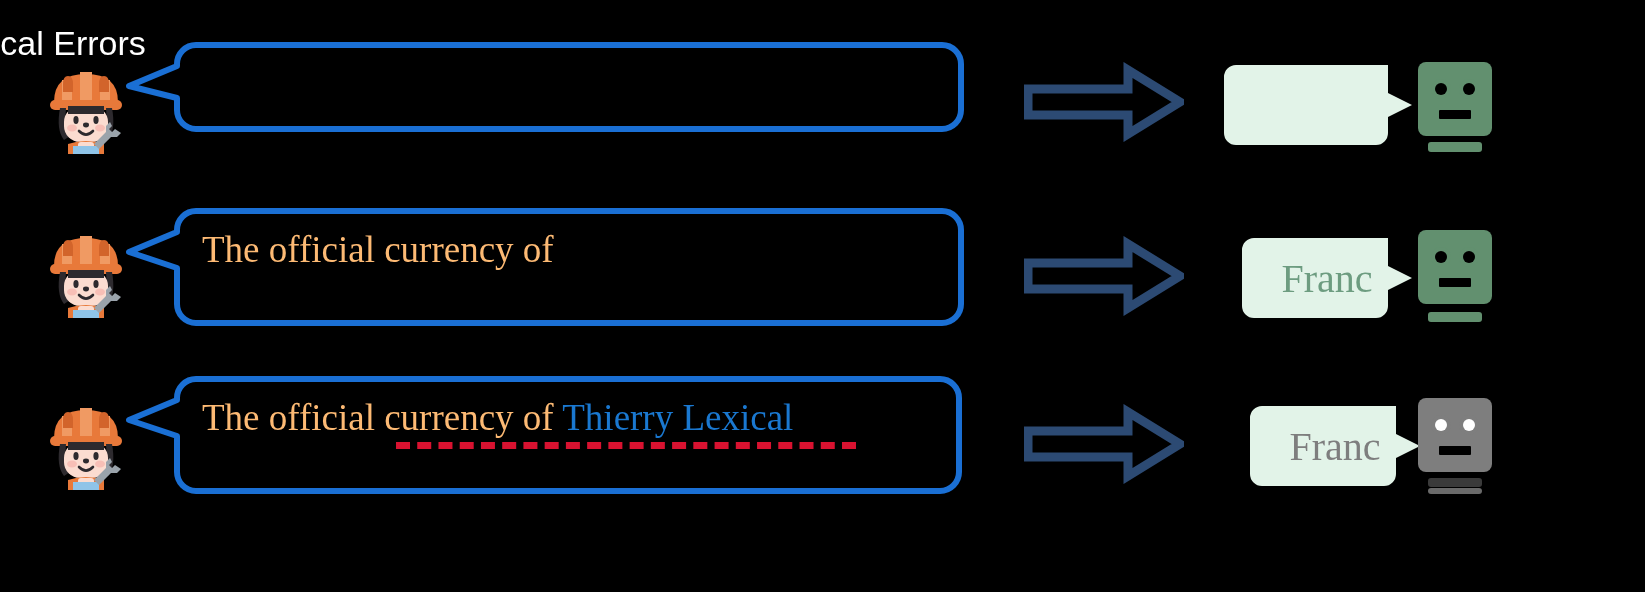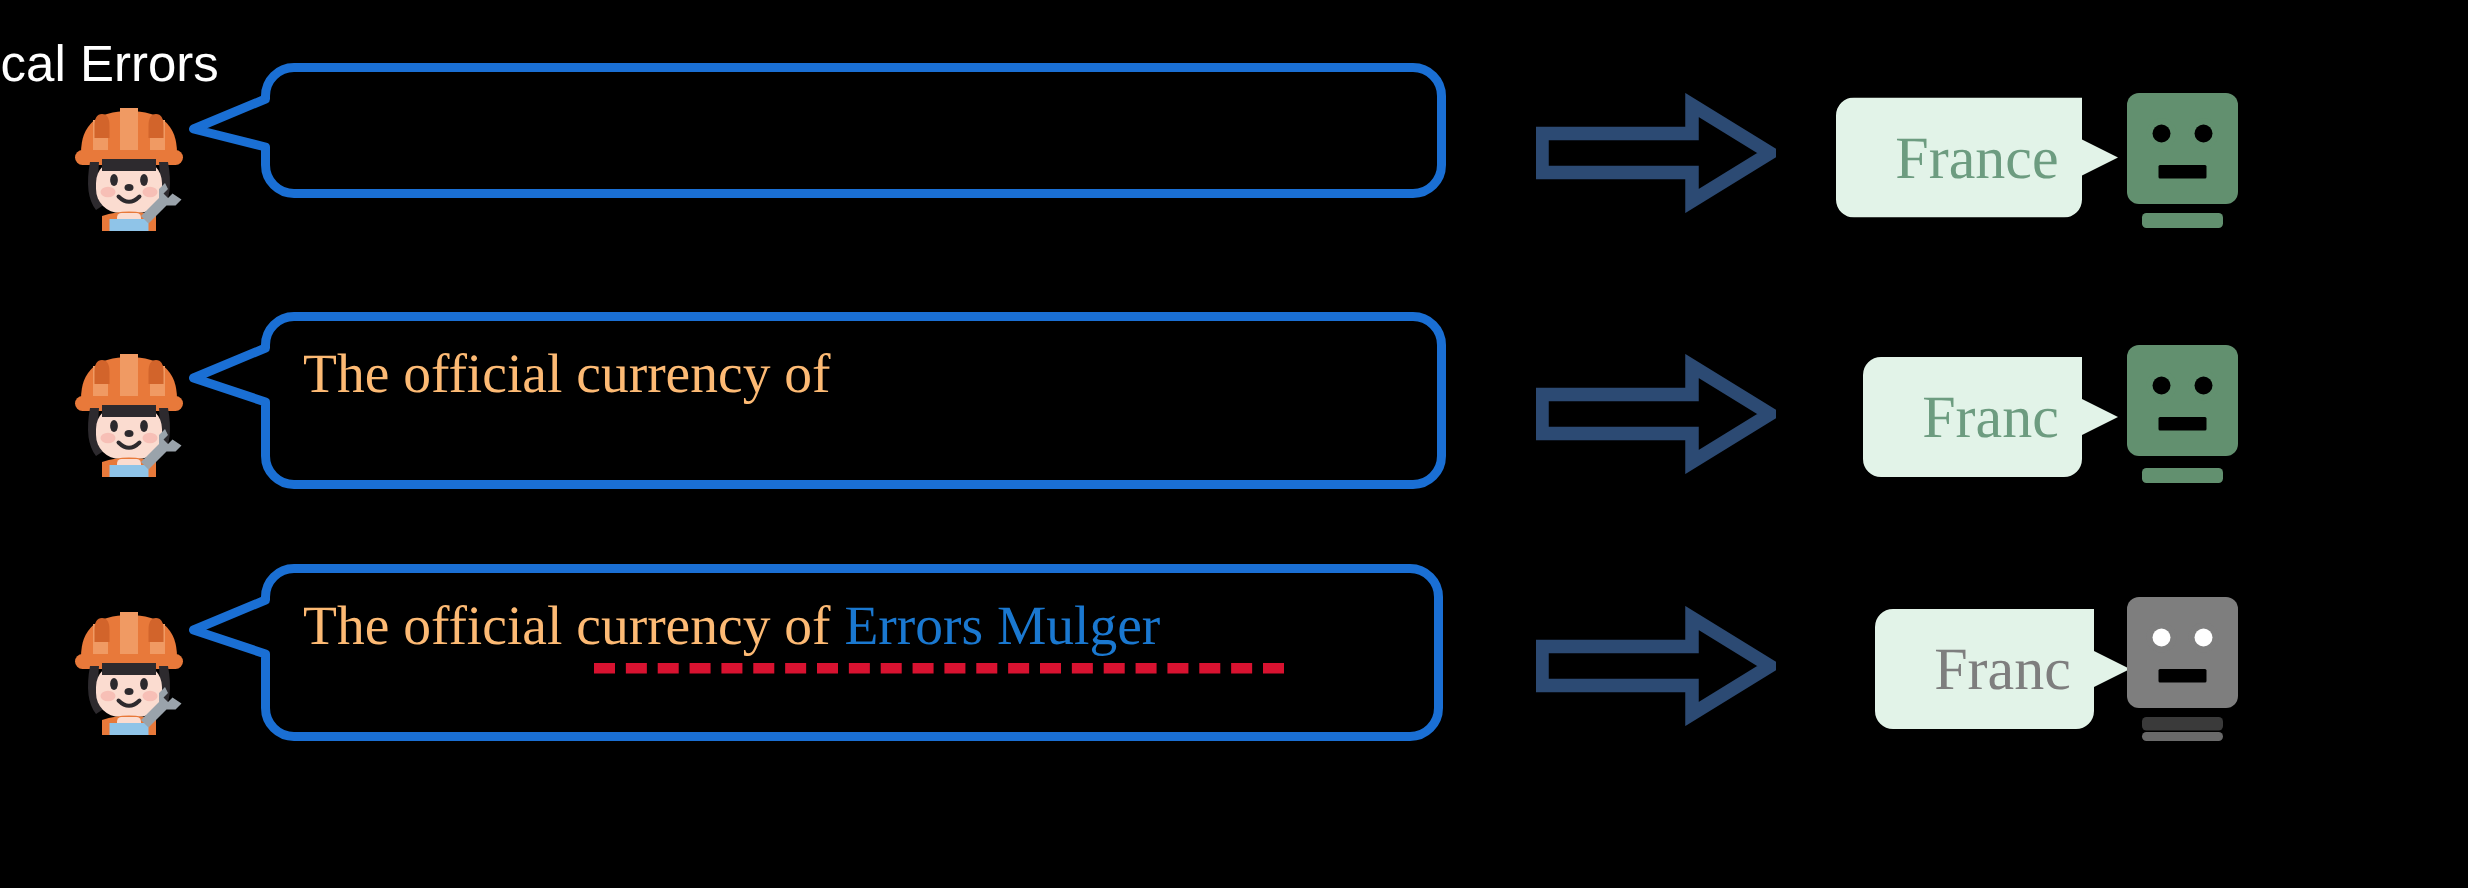--- a/index.html
+++ b/index.html
@@ -171,21 +171,20 @@
   <div class="flow-arrow" style="left: 1024px; top: 22px; width: 160px; height: 80px;">
     <svg width="160" height="80" viewBox="0 0 160 80" aria-hidden="true">
       <path d="M4 27 H104 V8 L156 40 L104 72 V53 H4 Z" fill="none" stroke="#2c4a73" stroke-width="9" stroke-linejoin="miter"></path>
     </svg>
   </div>
 
   <div class="output-bubble" style="left: 1224px; top: 25px; width: 188px; height: 80px;">
     <svg class="out-svg" width="188" height="80" viewBox="0 0 188 80" aria-hidden="true">
       <path d="M12 0 H164 a0 0 0 0 1 0 0 V28 L188 40 L164 52 V68 a12 12 0 0 1 -12 12 H12 a12 12 0 0 1 -12 -12 V12 A12 12 0 0 1 12 0 Z" fill="#e2f3e8"></path>
     </svg>
-    <div class="output-text" style="color:#6d9c80; padding-right: 24px;">France</div>
   </div>
 
   <div class="robot-emoji" style="left: 1414px; top: 18px; width: 82px; height: 96px;">
     <svg width="82" height="96" viewBox="0 0 82 96" aria-hidden="true">
       <rect x="4" y="4" width="74" height="74" rx="8" fill="#62906f"></rect>
       <circle cx="27" cy="31" r="10" fill="#62906f"></circle>
       <circle cx="55" cy="31" r="10" fill="#62906f"></circle>
       <circle cx="27" cy="31" r="6" fill="#000000"></circle>
       <circle cx="55" cy="31" r="6" fill="#000000"></circle>
       <rect x="25" y="52" width="32" height="9" rx="1" fill="#000000"></rect>
@@ -287,21 +286,21 @@
       <rect x="61" y="86" width="5" height="12" fill="#e8793a"></rect>
       <path d="M72 64 l-4 4 l0 6 l-12 12 l5 5 l12 -12 l6 0 l4 -4 l-6 -4 l-3 3 l-3 -3 l3 -3 z" fill="#9aa3ab"></path>
     </svg>
   </div>
 
   <div class="prompt-bubble" style="width: 840px; height: 122px; top: -2px;">
     <svg class="bubble-svg" width="840" height="122" viewBox="0 0 840 122" aria-hidden="true">
       <path d="M72 5 H816 a19 19 0 0 1 19 19 V98 a19 19 0 0 1 -19 19 H72 a19 19 0 0 1 -19 -19 V62 L5 46 L53 26 V24 a19 19 0 0 1 19 -19 Z" fill="none" stroke="#1a6fd4" stroke-width="6" stroke-linejoin="round"></path>
     </svg>
     <div class="prompt-text" style="top: 22px;">
-      <span class="seg-red">The official currency of </span><span class="seg-blue">Errors Mulger</span>
+      <span class="seg-red">The official currency of </span><span class="seg-blue">Thierry Lexical</span>
     </div>
     <div class="prompt-underline" style="left: 272px; top: 68px; width: 460px;"></div>
   </div>
 
   <div class="flow-arrow" style="left: 1024px; top: 28px; width: 160px; height: 80px;">
     <svg width="160" height="80" viewBox="0 0 160 80" aria-hidden="true">
       <path d="M4 27 H104 V8 L156 40 L104 72 V53 H4 Z" fill="none" stroke="#2c4a73" stroke-width="9" stroke-linejoin="miter"></path>
     </svg>
   </div>
 

